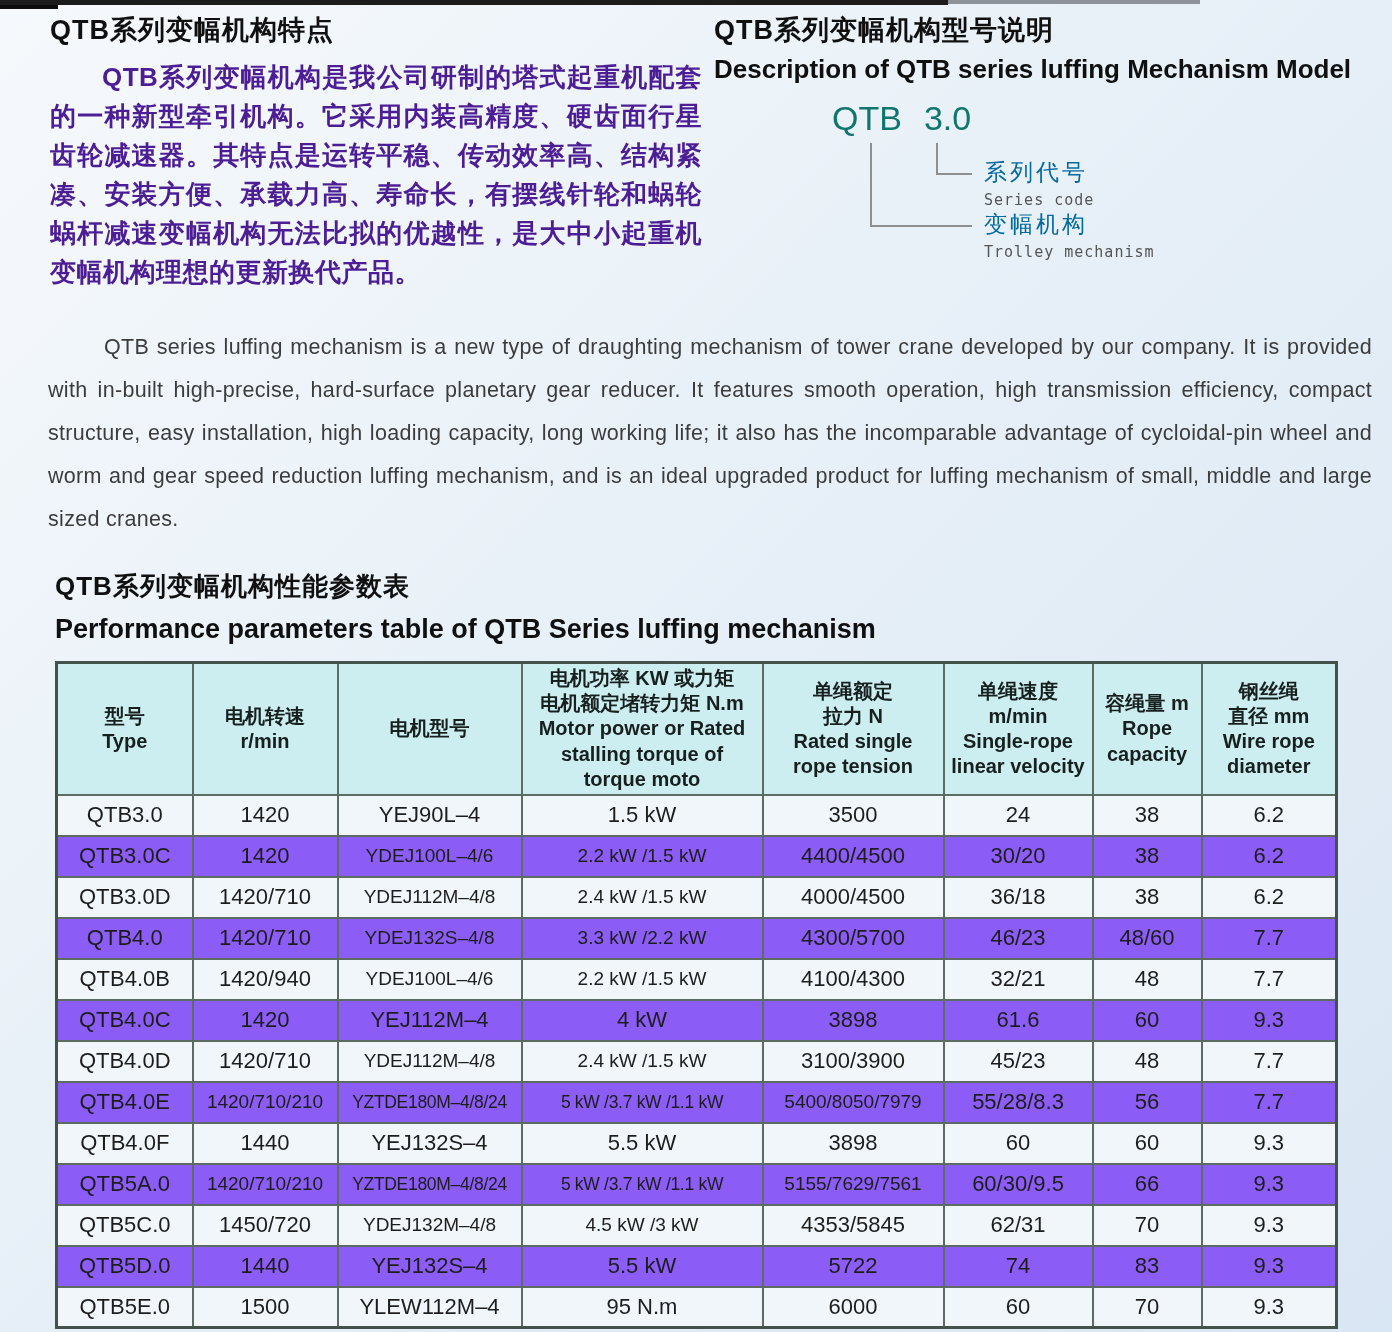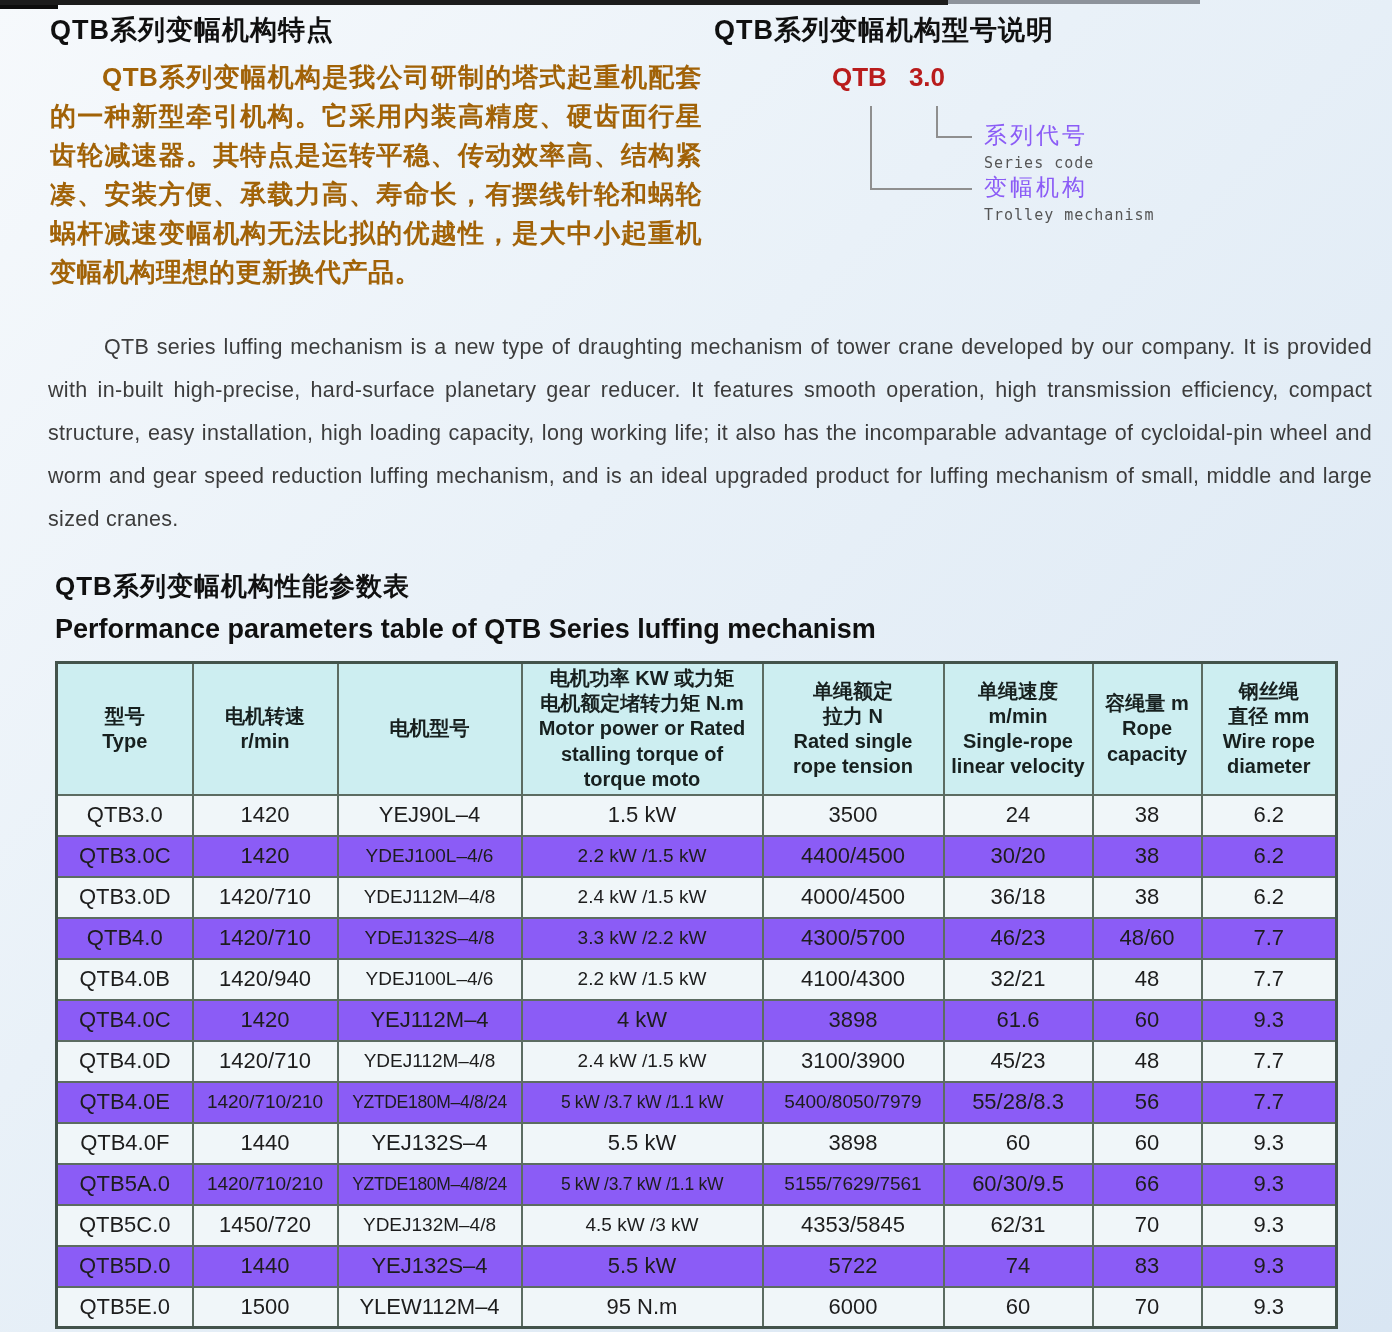--- a/index.html
+++ b/index.html
@@ -19,38 +19,38 @@
 
   .top-columns { display:flex; padding:12px 0 0 50px; }
   .col-features { width:652px; }
   .col-model { width:660px; padding-left:12px; }
 
   .zh-title { font-size:27px; font-weight:700; color:#101010; letter-spacing:1px; margin-bottom:6px; }
   .en-title { font-size:26px; font-weight:700; color:#101010; }
 
   .zh-body {
     margin-top:10px; font-size:26px; font-weight:600; line-height:39px;
-    text-indent:52px; text-align:justify; color:#a16207; letter-spacing:0.5px;
+    text-indent:52px; text-align:justify; color:#4c1d95; letter-spacing:0.5px;
   }
 
   
   .diagram { position:relative; height:170px; margin:14px 0 0 118px; }
-  .model-line { font-size:26px; font-weight:700; color:#b91c1c; }
+  .model-line { font-size:34px; font-weight:400; color:#0f766e; }
   .model-line .num { margin-left:22px; }
   .dline { position:absolute; border-color:#8f8f8f; }
   .vline { border-left:2px solid #8f8f8f; width:0; }
   .hline { border-top:2px solid #8f8f8f; height:0; }
   .v-qtb { left:38px; top:44px; height:82px; }
   .v-num { left:104px; top:44px; height:30px; }
   .h-num { left:104px; top:74px; width:36px; }
   .h-qtb { left:38px; top:126px; width:102px; }
   .callout { position:absolute; left:152px; }
   .callout-series { top:58px; }
   .callout-trolley { top:110px; }
-  .callout .zh { font-family:"DejaVu Serif", serif; font-size:23px; color:#8b5cf6; letter-spacing:3px; }
+  .callout .zh { font-family:"DejaVu Serif", serif; font-size:23px; color:#0369a1; letter-spacing:3px; }
   .callout .en { font-family:"DejaVu Sans Mono", monospace; font-size:15px; color:#555; letter-spacing:1px; margin-top:3px; }
 
   .intro {
     margin:34px 20px 0 48px; font-size:21.5px; color:#3c3c3c;
     line-height:43px; text-align:justify; text-indent:56px; letter-spacing:0.3px;
   }
 
   .table-section { margin:28px 0 0 55px; }
   .table-section .zh-title { font-size:26px; margin-bottom:10px; }
   .table-section .en-title { font-size:27px; }
@@ -86,20 +86,21 @@
 
   <div class="top-columns">
 
     <section class="col-features">
       <div class="zh-title">QTB系列变幅机构特点</div>
       <p class="zh-body">QTB系列变幅机构是我公司研制的塔式起重机配套的一种新型牵引机构。它采用内装高精度、硬齿面行星齿轮减速器。其特点是运转平稳、传动效率高、结构紧凑、安装方便、承载力高、寿命长，有摆线针轮和蜗轮蜗杆减速变幅机构无法比拟的优越性，是大中小起重机变幅机构理想的更新换代产品。</p>
     </section>
 
     <section class="col-model">
       <div class="zh-title">QTB系列变幅机构型号说明</div>
+      <div class="en-title">Description of QTB series luffing Mechanism Model</div>
 
       <div class="diagram">
         <div class="model-line">
           <span class="pre">QTB</span><span class="num">3.0</span>
         </div>
         <div class="dline vline v-qtb"></div>
         <div class="dline vline v-num"></div>
         <div class="dline hline h-num"></div>
         <div class="dline hline h-qtb"></div>
 

